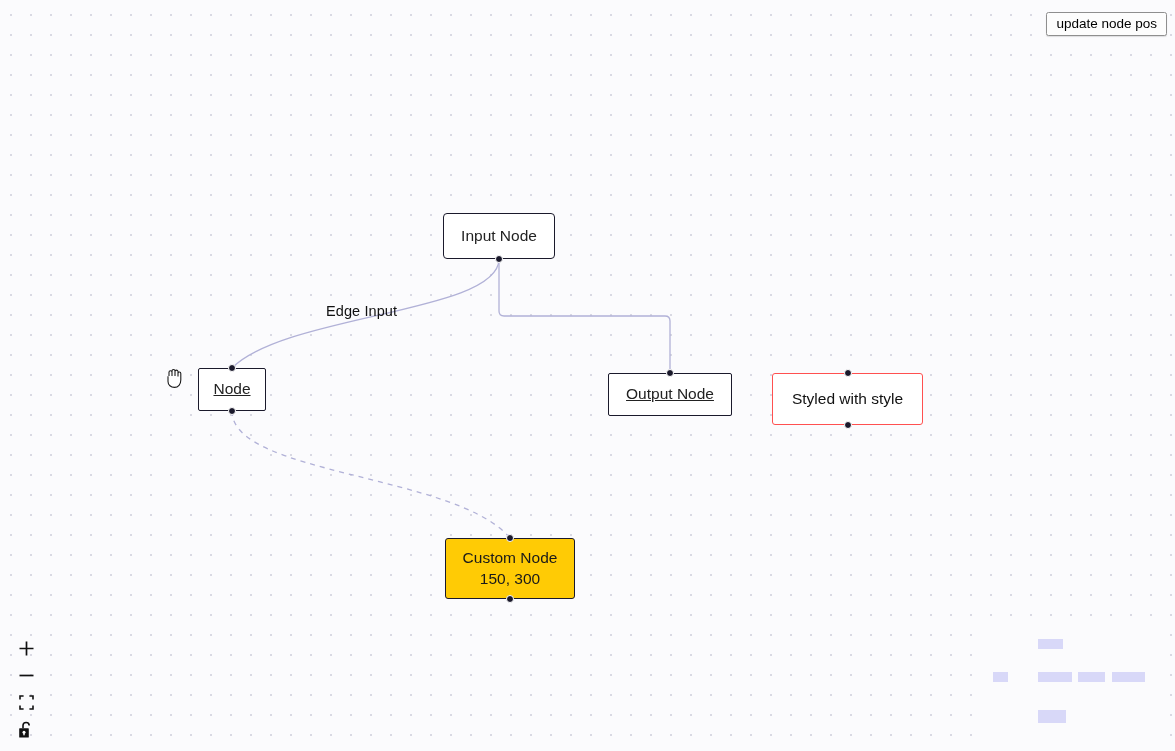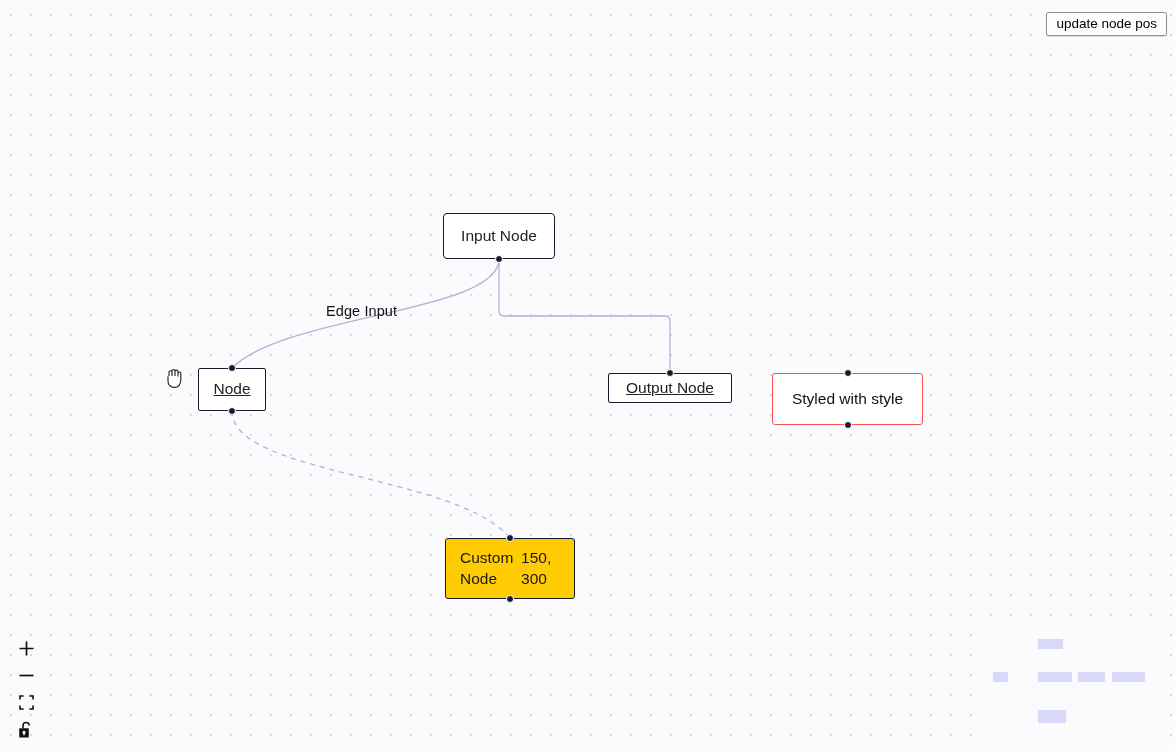--- a/index.html
+++ b/index.html
@@ -82,21 +82,21 @@
     color: #111;
     border-radius: 3px;
   }
 
   .node.custom-node {
     background: #ffcb05;
     border: 1.2px solid #1a192b;
     color: #1a1a1a;
     border-radius: 3px;
     font-size: 15.5px;
-    flex-direction: row;
+    flex-direction: column;
     line-height: 1.32;
   }
 
   
   .handle {
     position: absolute;
     width: 8px; height: 8px;
     border-radius: 50%;
     background: #1a192b;
     border: 1px solid #ffffff;
@@ -188,21 +188,21 @@
     <span class="handle bottom"></span>
   </div>
 
   <div class="node default-node" style="left:198px; top:368px; width:68px; height:43px;">
     <span class="handle top"></span>
     <span>Node</span>
     <span class="handle bottom"></span>
   </div>
 
 
-  <div class="node default-node" style="left:608px; top:373px; width:124px; height:30px;">
+  <div class="node default-node" style="left:608px; top:373px; width:124px; height:43px;">
     <span class="handle top"></span>
     <span>Output Node</span>
   </div>
 
   <div class="node style-styled" style="left:772px; top:373px; width:151px; height:52px;">
     <span class="handle top"></span>
     <span>Styled with style</span>
     <span class="handle bottom"></span>
   </div>
 

